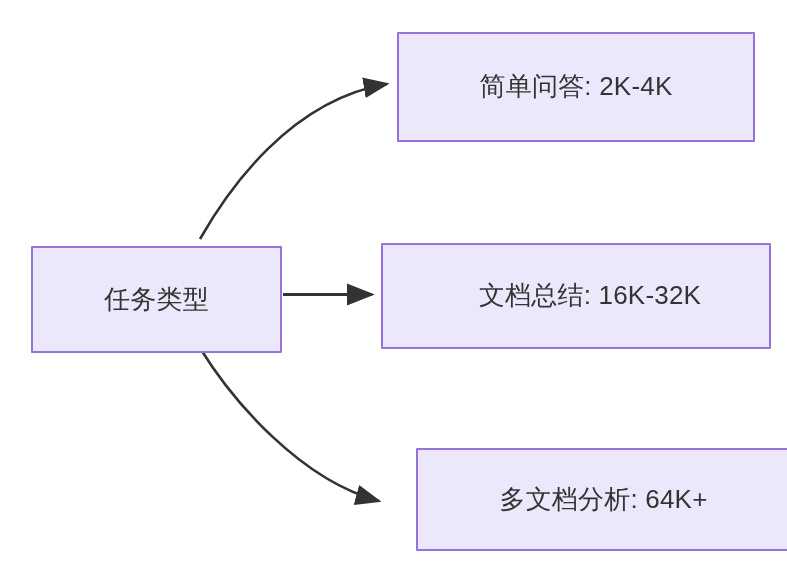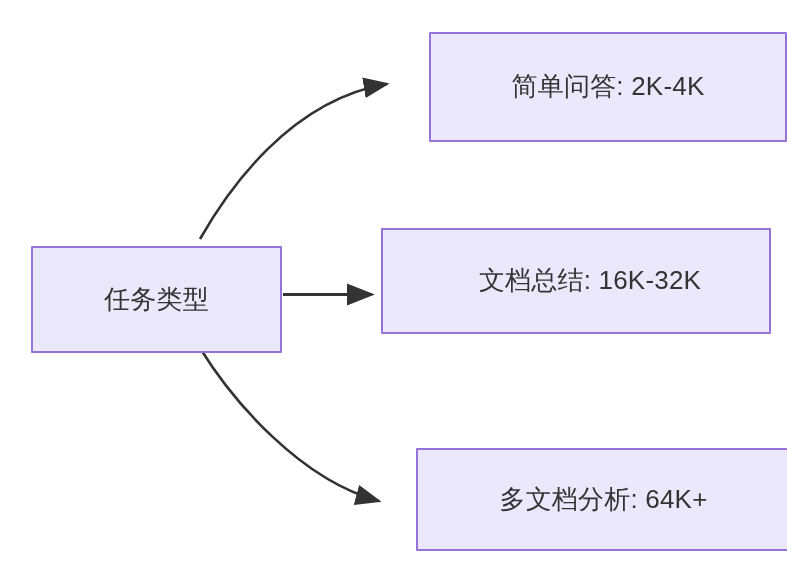--- a/index.html
+++ b/index.html
@@ -38,22 +38,22 @@
   .node-label {
     color: #333333;
     font-size: 26px;
     line-height: 1.2;
     letter-spacing: 0.2px;
     white-space: nowrap;
     text-align: center;
   }
   
   #node-source  { left: 31px;  top: 246px; width: 251px; height: 107px; }
-  #node-task-0  { left: 397px; top: 32px;  width: 358px; height: 110px; margin-left: 32px; }
-  #node-task-1  { left: 381px; top: 228px; width: 390px; height: 106px; padding-left: 28px; }
+  #node-task-0  { left: 397px; top: 32px;  width: 358px; height: 110px; }
+  #node-task-1  { left: 381px; top: 243px; width: 390px; height: 106px; padding-left: 28px; }
   #node-task-2  { left: 388px; top: 448px; width: 375px; height: 103px; margin-left: 28px; }
 </style>
 </head>
 <body>
 
 <div id="canvas">
 
   <svg class="edge-layer" width="787" height="572" viewBox="0 0 787 572" xmlns="http://www.w3.org/2000/svg">
     <defs>
       <marker id="arrowhead" markerWidth="10" markerHeight="8" refX="9" refY="4" orient="auto" markerUnits="strokeWidth">

